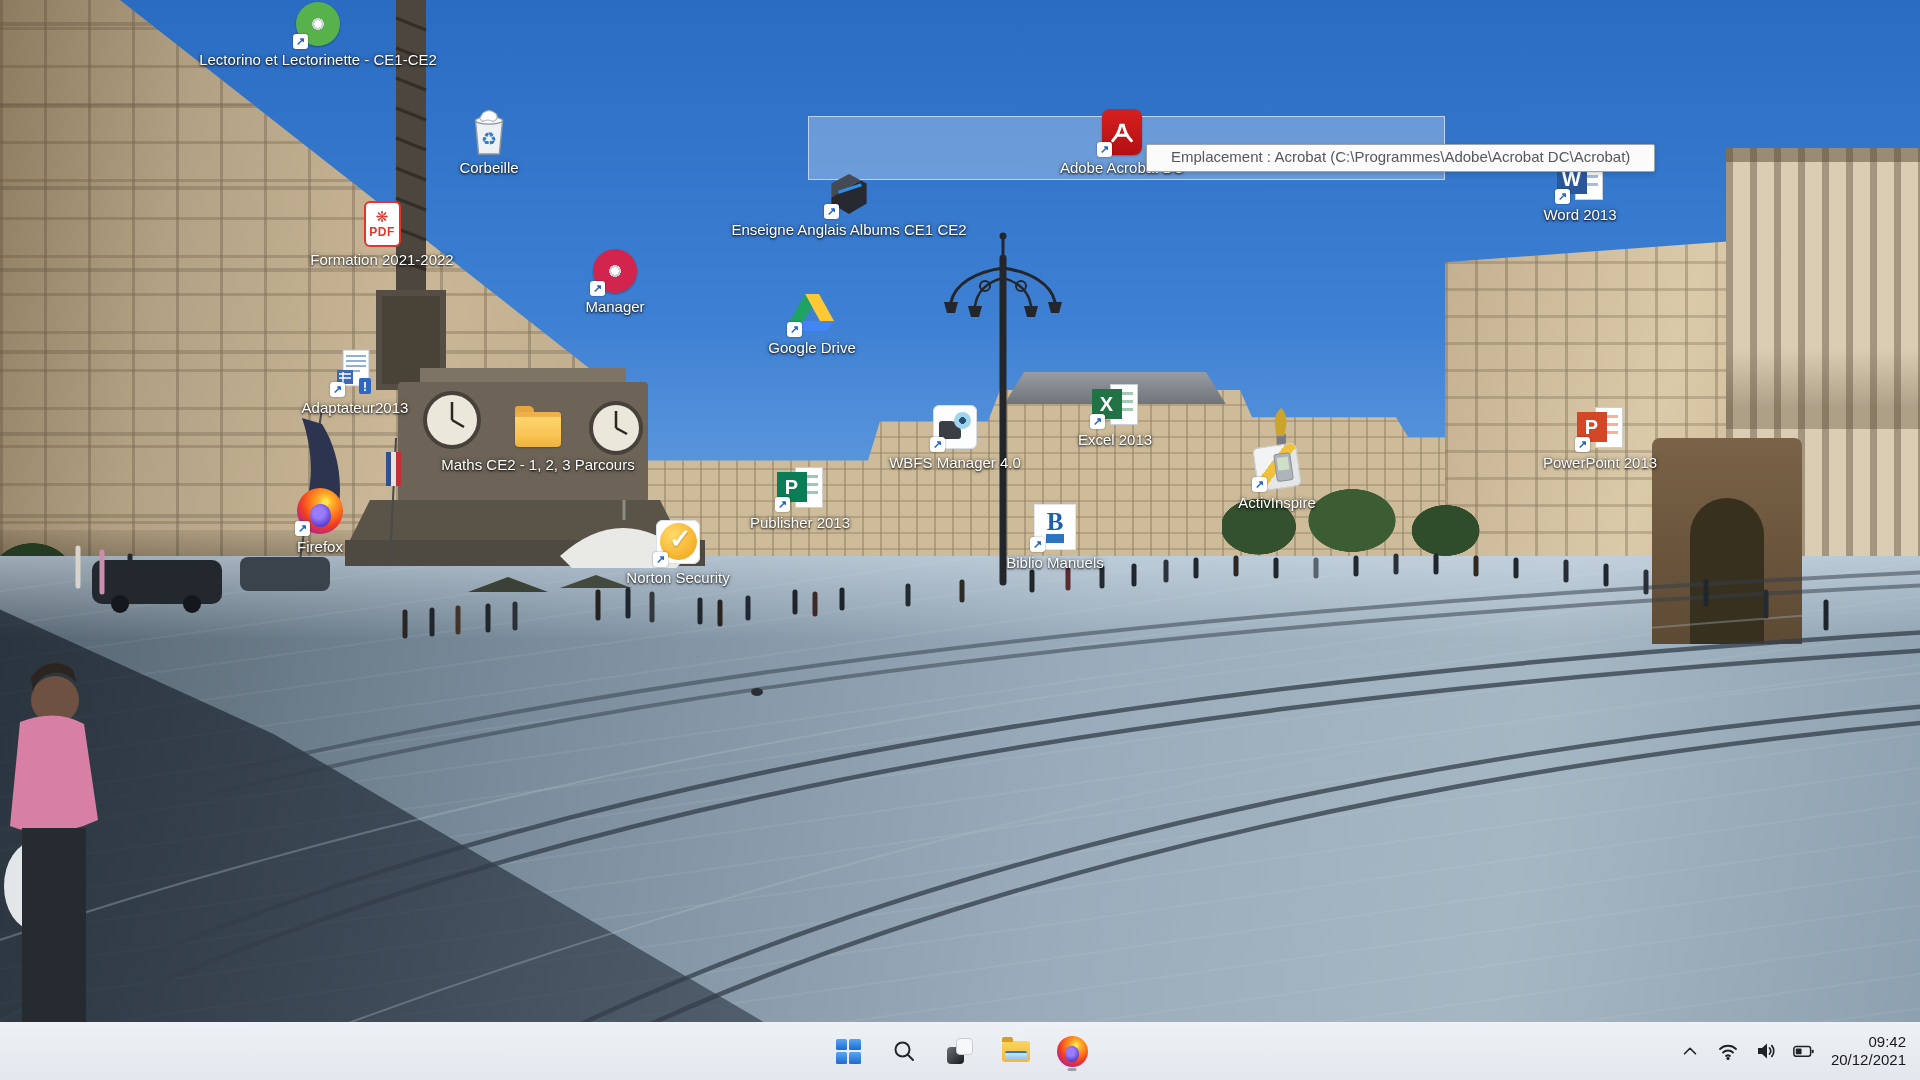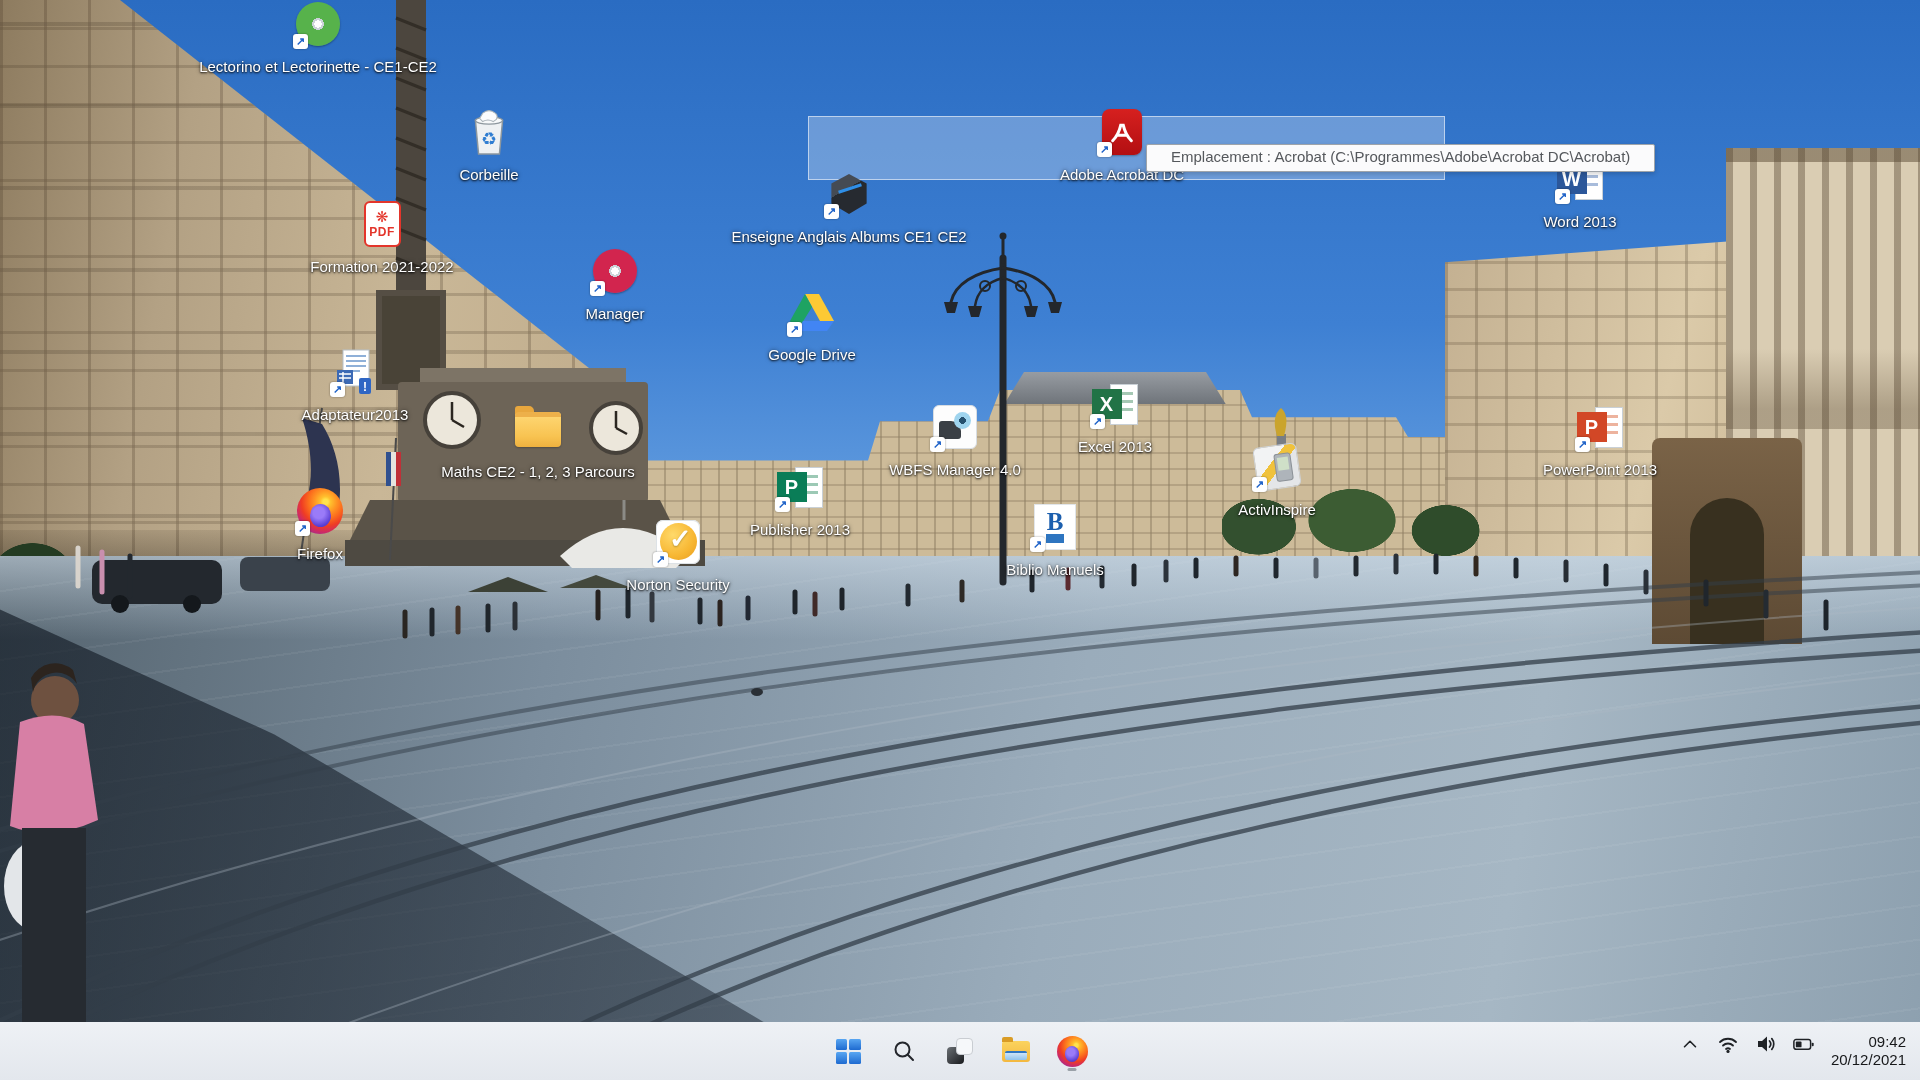--- a/index.html
+++ b/index.html
@@ -54,21 +54,21 @@
   #shadowL{left:0;top:600px;width:980px;height:480px;z-index:4;
     background:linear-gradient(115deg,rgba(18,26,36,.66),rgba(28,38,50,.48));
     clip-path:polygon(0 2%,28% 28%,88% 100%,0 100%);}
   #scene{left:0;top:0;width:1920px;height:1080px;z-index:5;pointer-events:none;}
 
   
   #sel{left:808px;top:116px;width:635px;height:62px;z-index:9;
     background:rgba(255,255,255,.28);border:1px solid rgba(255,255,255,.55);}
   .di{position:absolute;width:280px;display:flex;flex-direction:column;align-items:center;z-index:10;cursor:default;}
   .ic{position:relative;width:48px;height:48px;display:flex;align-items:center;justify-content:center;}
-  .lbl{margin-top:10px;font-size:15px;color:#fff;white-space:nowrap;
+  .lbl{margin-top:3px;font-size:15px;color:#fff;white-space:nowrap;
     text-shadow:0 1px 2px rgba(0,0,0,.9),0 0 4px rgba(0,0,0,.6);}
   .sc{position:absolute;left:-1px;bottom:-1px;width:15px;height:15px;background:#fff;border-radius:3px;
     box-shadow:0 0 2px rgba(0,0,0,.45);display:flex;align-items:center;justify-content:center;}
   .sc:before{content:"\2197";color:#1e62c8;font-size:11px;font-weight:bold;line-height:1;}
   .cd{width:44px;height:44px;border-radius:50%;box-shadow:0 1px 2px rgba(0,0,0,.35);
     background:radial-gradient(circle,#fff 0 12%,#ccd3d8 12% 19%,var(--cd) 19% 100%);}
   .pdfcard{width:37px;height:46px;background:#fff;border:2px solid #e3352b;border-radius:6px;
     display:flex;flex-direction:column;align-items:center;justify-content:center;gap:1px;box-sizing:border-box;}
   .pdfleaf{color:#e3352b;font-size:15px;line-height:14px;}
   .pdftxt{color:#e3352b;font-size:12px;font-weight:bold;letter-spacing:.5px;}
@@ -130,21 +130,21 @@
     background:#f6f8fa;border:1px solid #c9cdd2;box-sizing:border-box;}
   .tbfolder{width:28px;height:21px;position:relative;border-radius:3px;background:linear-gradient(#fbd35e,#f3b83f);}
   .tbfolder:before{content:"";position:absolute;top:-4px;left:0;width:11px;height:5px;border-radius:2px 2px 0 0;background:#d99c26;}
   .tbfolder:after{content:"";position:absolute;left:3px;right:3px;bottom:2px;height:9px;border-radius:2px;
     background:linear-gradient(#cde4f7,#8fc3ec);border-top:2px solid #2e77c2;box-sizing:border-box;}
   .fxs{width:31px;height:31px;border-radius:50%;position:relative;overflow:hidden;
     background:radial-gradient(circle at 62% 30%,#ffe24d 0 6%,#ffc02e 12%,#ff9423 26%,#fb6d1d 40%,#ef3d24 56%,#cf2a63 70%,#a02d90 82%,#6f2b96 100%);}
   .fxs:after{content:"";position:absolute;left:28%;top:34%;width:46%;height:50%;border-radius:50%;
     background:radial-gradient(circle at 42% 38%,#9a7bf8 0 30%,#5b3fd4 70%,#4630a8 100%);}
   .rundot{position:absolute;bottom:1px;left:50%;transform:translateX(-50%);width:9px;height:3px;border-radius:2px;background:#9aa1a8;}
-  #tray{margin-left:auto;display:flex;gap:16px;padding-right:14px;}
+  #tray{margin-left:auto;display:flex;align-items:center;gap:16px;padding-right:14px;}
   .trayic{width:22px;height:22px;display:flex;align-items:center;justify-content:center;cursor:pointer;}
   #clock{text-align:right;font-size:15px;color:#17181a;line-height:18.5px;cursor:pointer;}
 </style>
 </head>
 <body>
 
 <div id="stage">
 
   <div>
     <div class="layer" id="sky"></div>

